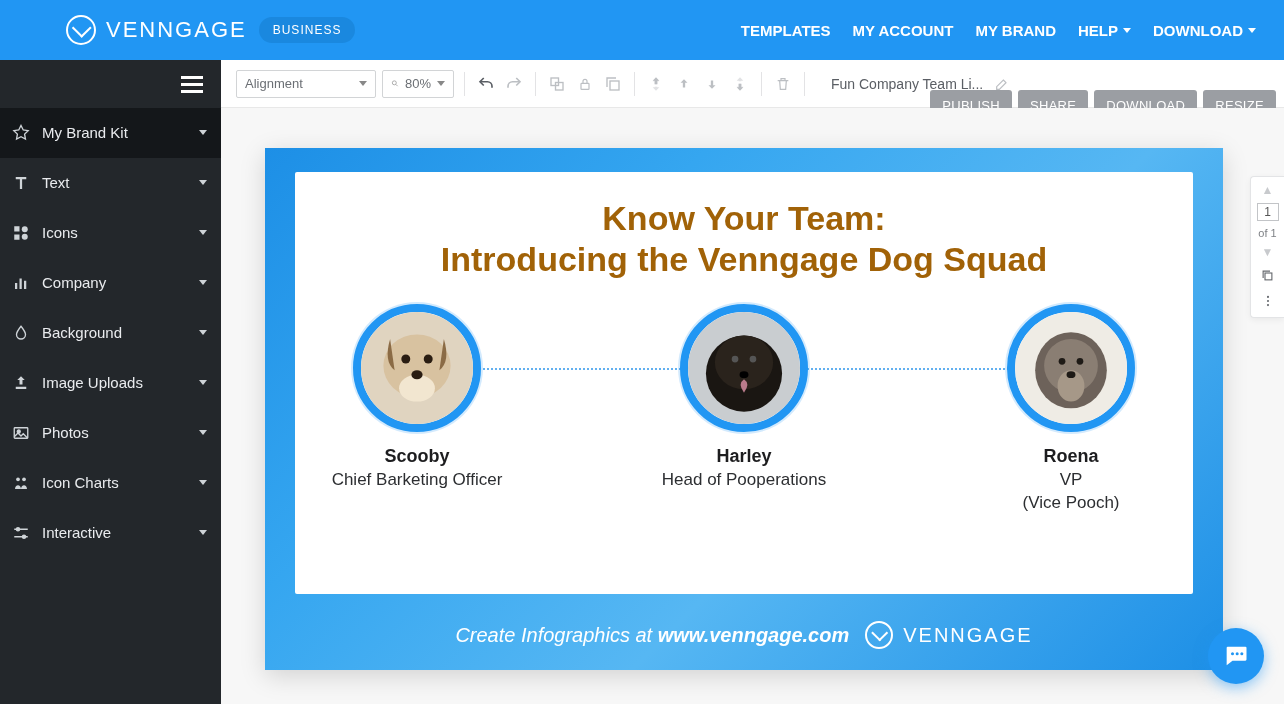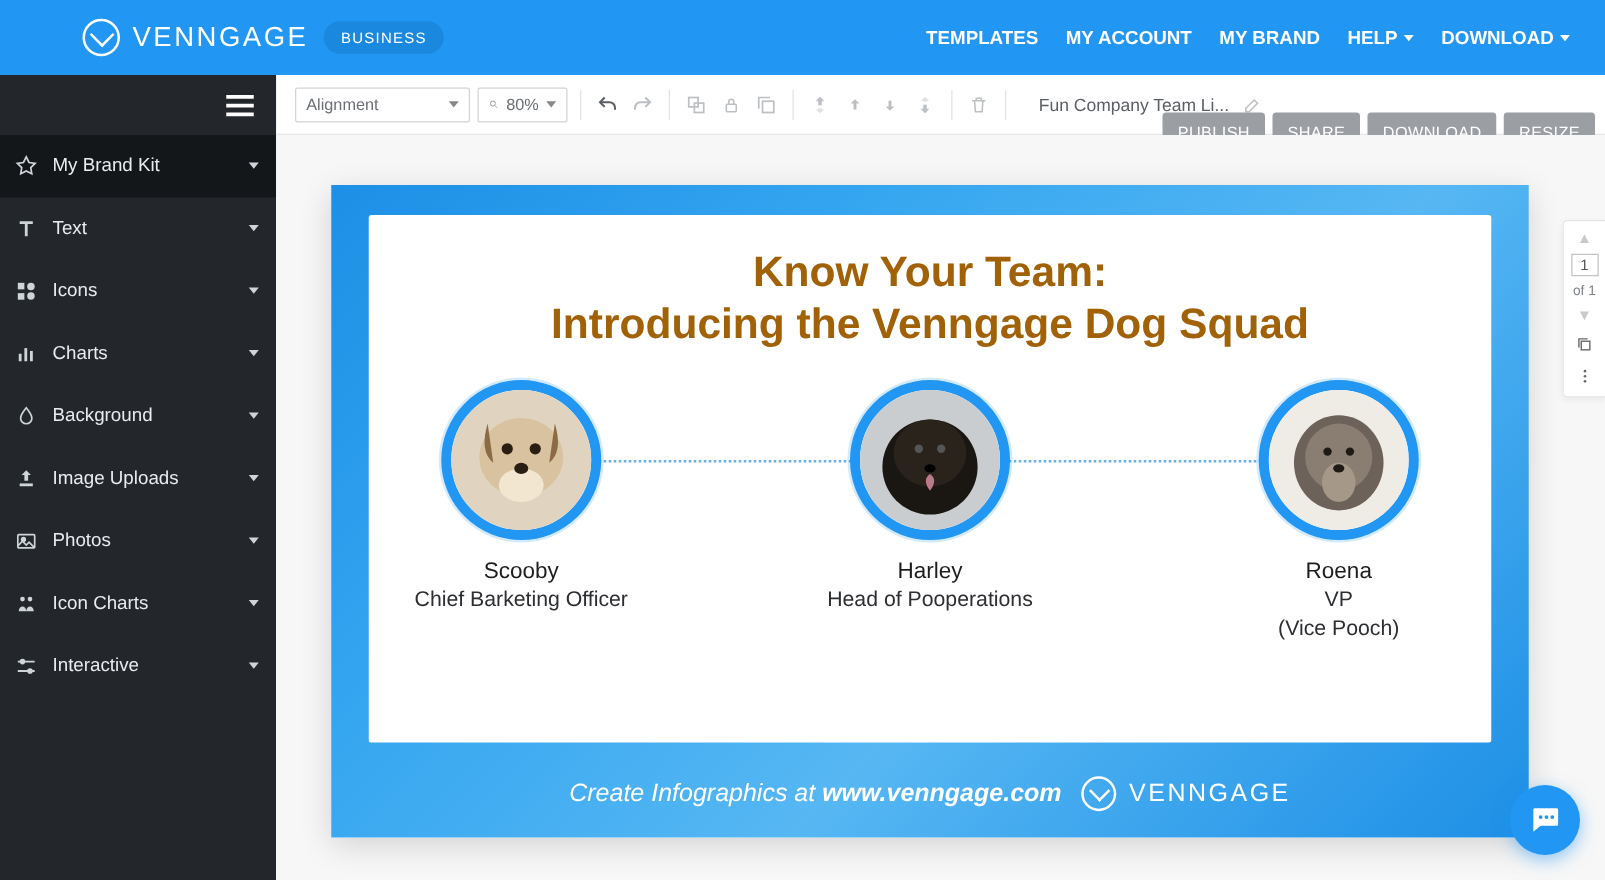--- a/index.html
+++ b/index.html
@@ -42,21 +42,21 @@
   
   .canvas-wrap { flex:1; background:#f7f7f7; position:relative; overflow:hidden; }
   .canvas { position:absolute; left:44px; top:40px; width:958px; height:522px; background:linear-gradient(135deg,#1d8fe6 0%,#35a6f0 30%,#56b7f3 60%,#1d8fe6 100%); box-shadow:0 6px 24px rgba(0,0,0,.15); }
   .card { position:absolute; left:30px; top:24px; right:30px; bottom:76px; background:#fff; border-radius:2px; display:flex; flex-direction:column; align-items:center; }
   .title { font-size:34px; font-weight:800; color:#a16207; text-align:center; margin-top:26px; line-height:1.2; }
   .team-row { margin-top:24px; width:100%; padding:0 22px; display:flex; justify-content:space-between; position:relative; }
   .dots { position:absolute; top:64px; left:100px; right:100px; height:0; border-top:2px dotted #62b0f0; z-index:0; }
   .member { display:flex; flex-direction:column; align-items:center; width:200px; z-index:1; }
   .avatar { width:128px; height:128px; border-radius:50%; border:8px solid #2196f3; overflow:hidden; background:#fff; box-shadow:0 0 0 2px rgba(33,150,243,.2); }
   .avatar svg { width:100%; height:100%; display:block; }
-  .mname { font-weight:400; font-size:18px; color:#1d1d1f; margin-top:14px; text-align:right; }
+  .mname { font-weight:700; font-size:18px; color:#1d1d1f; margin-top:14px; text-align:right; }
   .mtitle { font-size:17px; color:#2c2e31; text-align:center; line-height:1.35; margin-top:2px; }
   .footer { position:absolute; bottom:0; left:0; right:0; height:70px; display:flex; align-items:center; justify-content:center; gap:16px; color:#fff; }
   .footer-txt { font-style:italic; font-size:20px; }
   .footer-txt b { font-weight:700; font-style:italic; }
   .footer-logo { display:flex; align-items:center; gap:10px; font-size:20px; letter-spacing:2px; }
   .flogo-c { width:28px; height:28px; border:2.5px solid #fff; border-radius:50%; display:flex; justify-content:center; align-items:center; }
   .flogo-c .logo-tick { width:12px; height:12px; }
   
   .psb { position:absolute; top:68px; right:0; width:34px; background:#fff; border:1px solid #e3e4e6; border-right:none; border-radius:4px 0 0 4px; display:flex; flex-direction:column; align-items:center; padding:6px 0; gap:6px; box-shadow:0 2px 6px rgba(0,0,0,.06); }
   .psb .ar { color:#c8cacd; cursor:pointer; font-size:12px; }
@@ -136,21 +136,21 @@
         <span class="car"></span>
     </div>
     <div class="side-item">
       <span class="ic">
           <svg viewBox="0 0 24 24" width="18" height="18" fill="currentColor">
             <rect x="4" y="12" width="3" height="8"></rect>
             <rect x="10" y="6" width="3" height="14"></rect>
             <rect x="16" y="9" width="3" height="11"></rect>
           </svg>
         </span>
-      <span class="lbl">Charts</span>
+      <span class="lbl">Company</span>
         <span class="car"></span>
     </div>
     <div class="side-item">
       <span class="ic">
           <svg viewBox="0 0 24 24" width="18" height="18" fill="none" stroke="currentColor" stroke-width="1.8">
             <path d="M12 3c4 5 6 8 6 11a6 6 0 11-12 0c0-3 2-6 6-11z"></path>
           </svg>
         </span>
       <span class="lbl">Background</span>
         <span class="car"></span>

